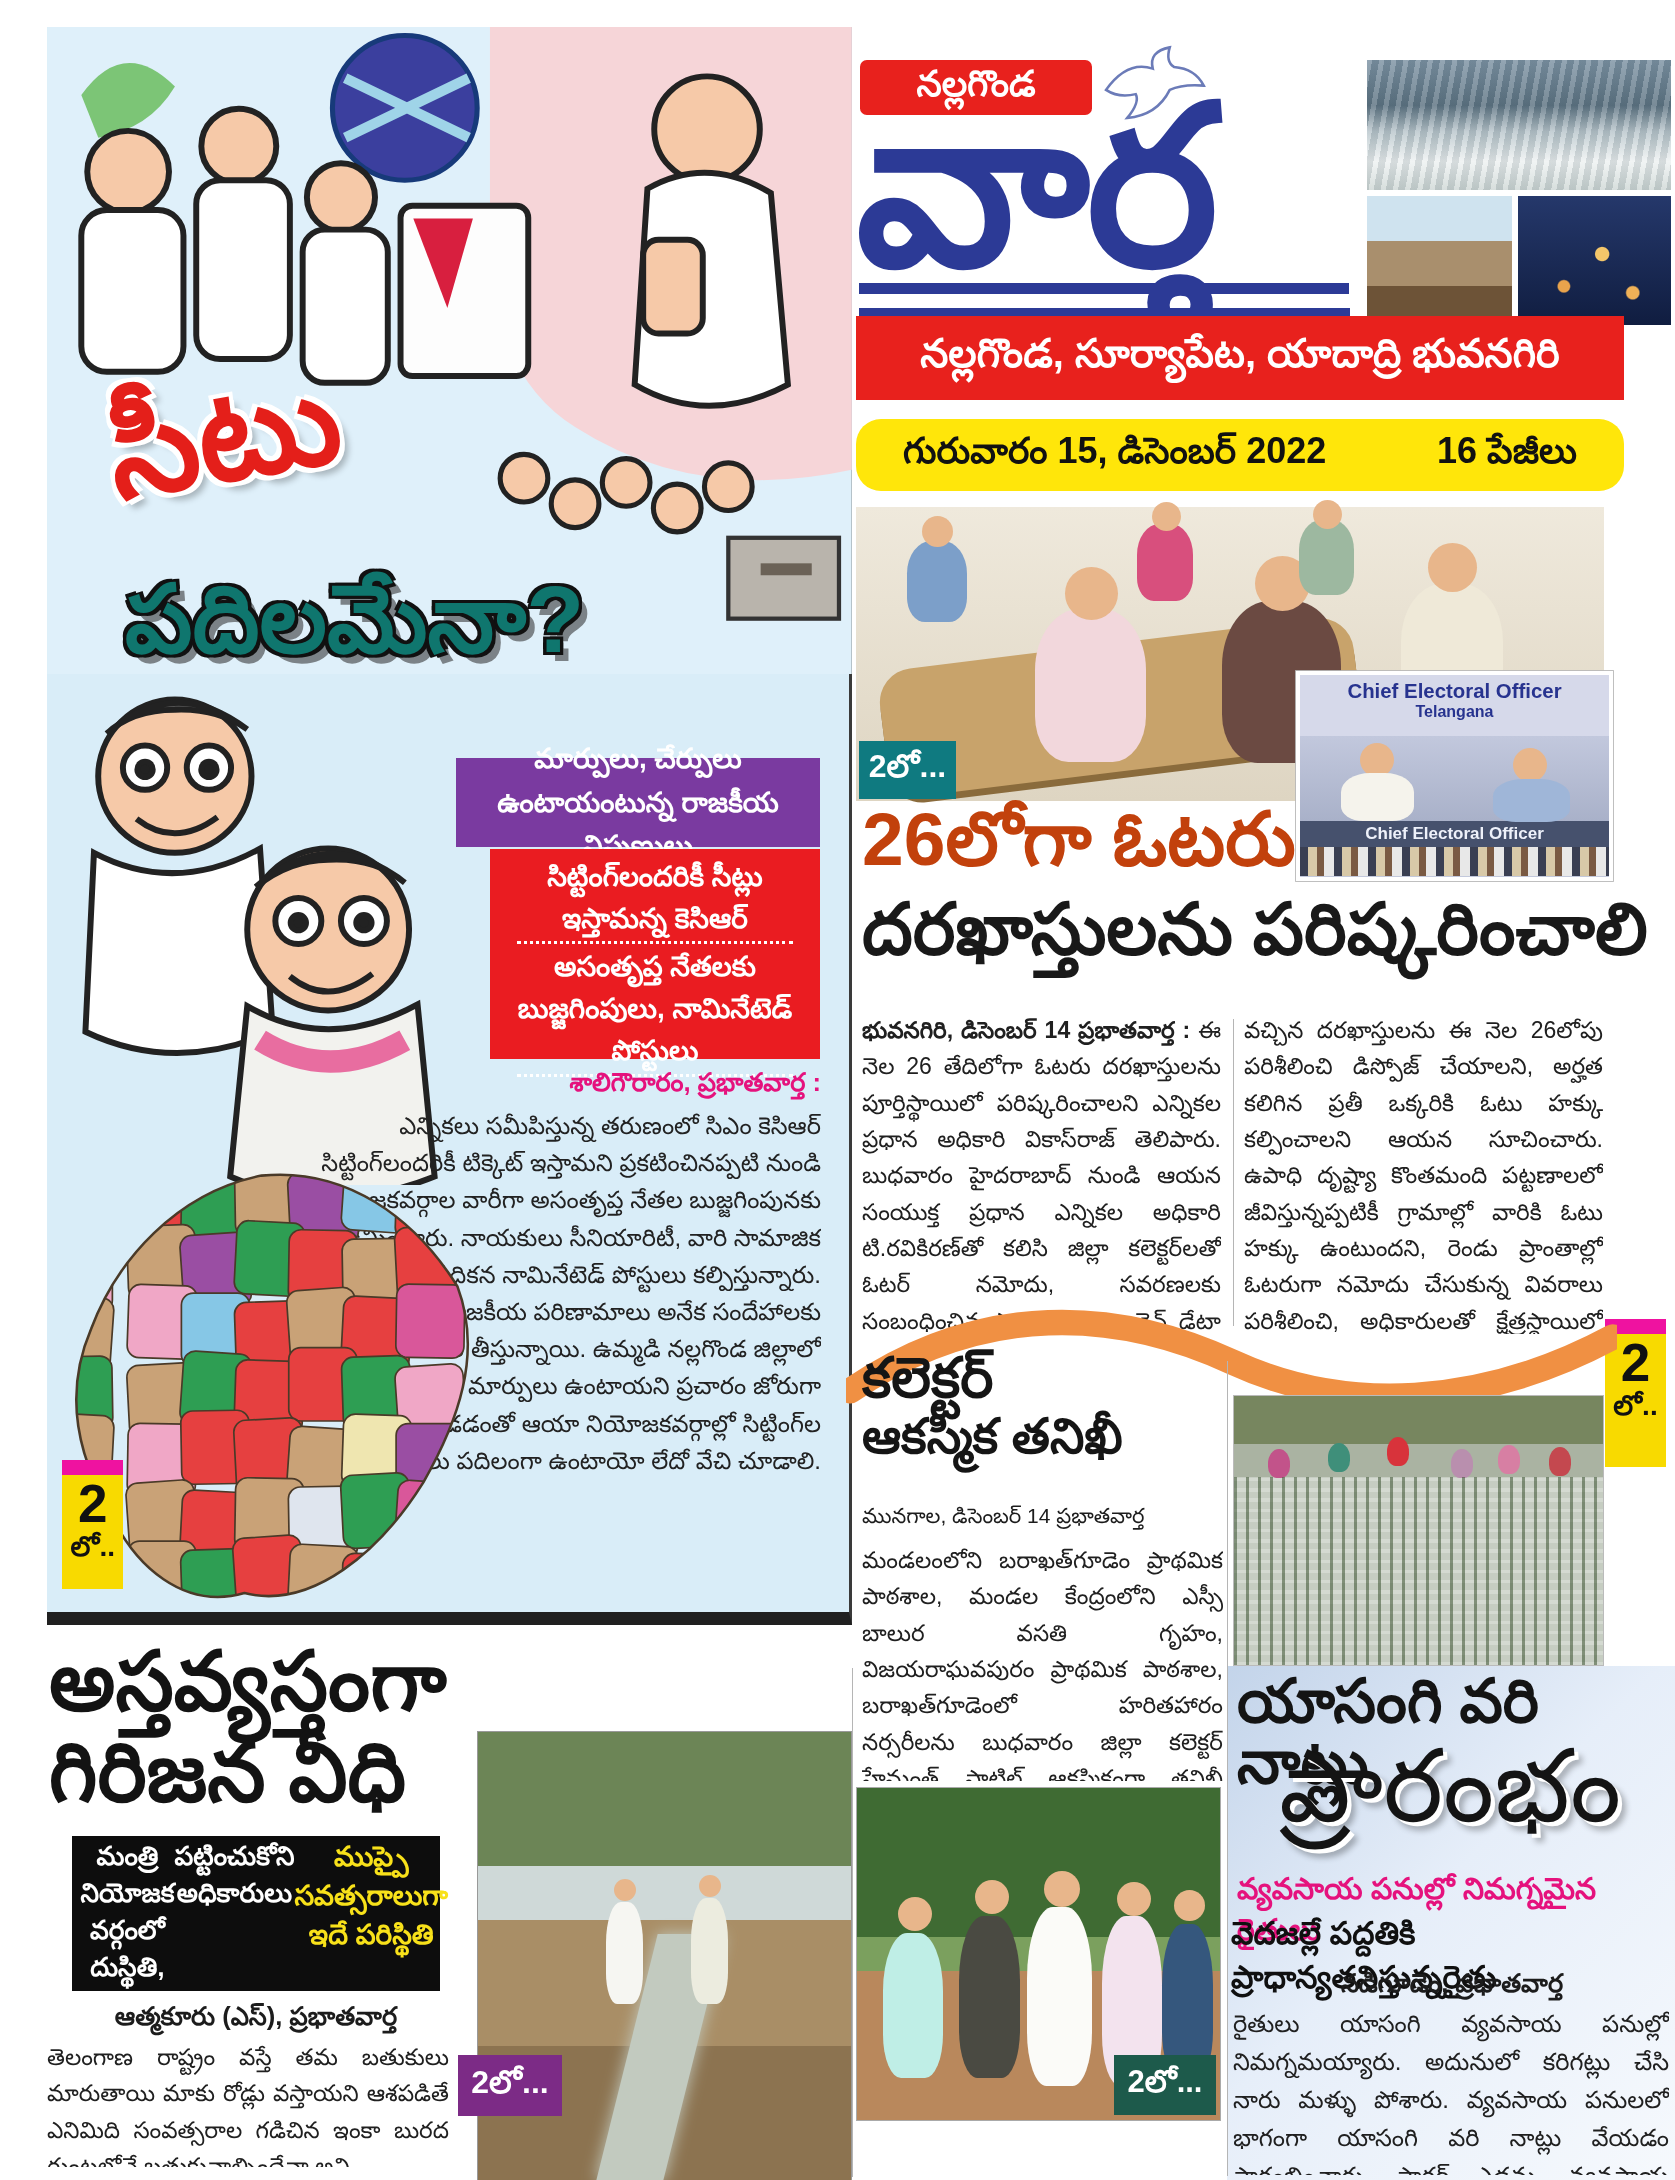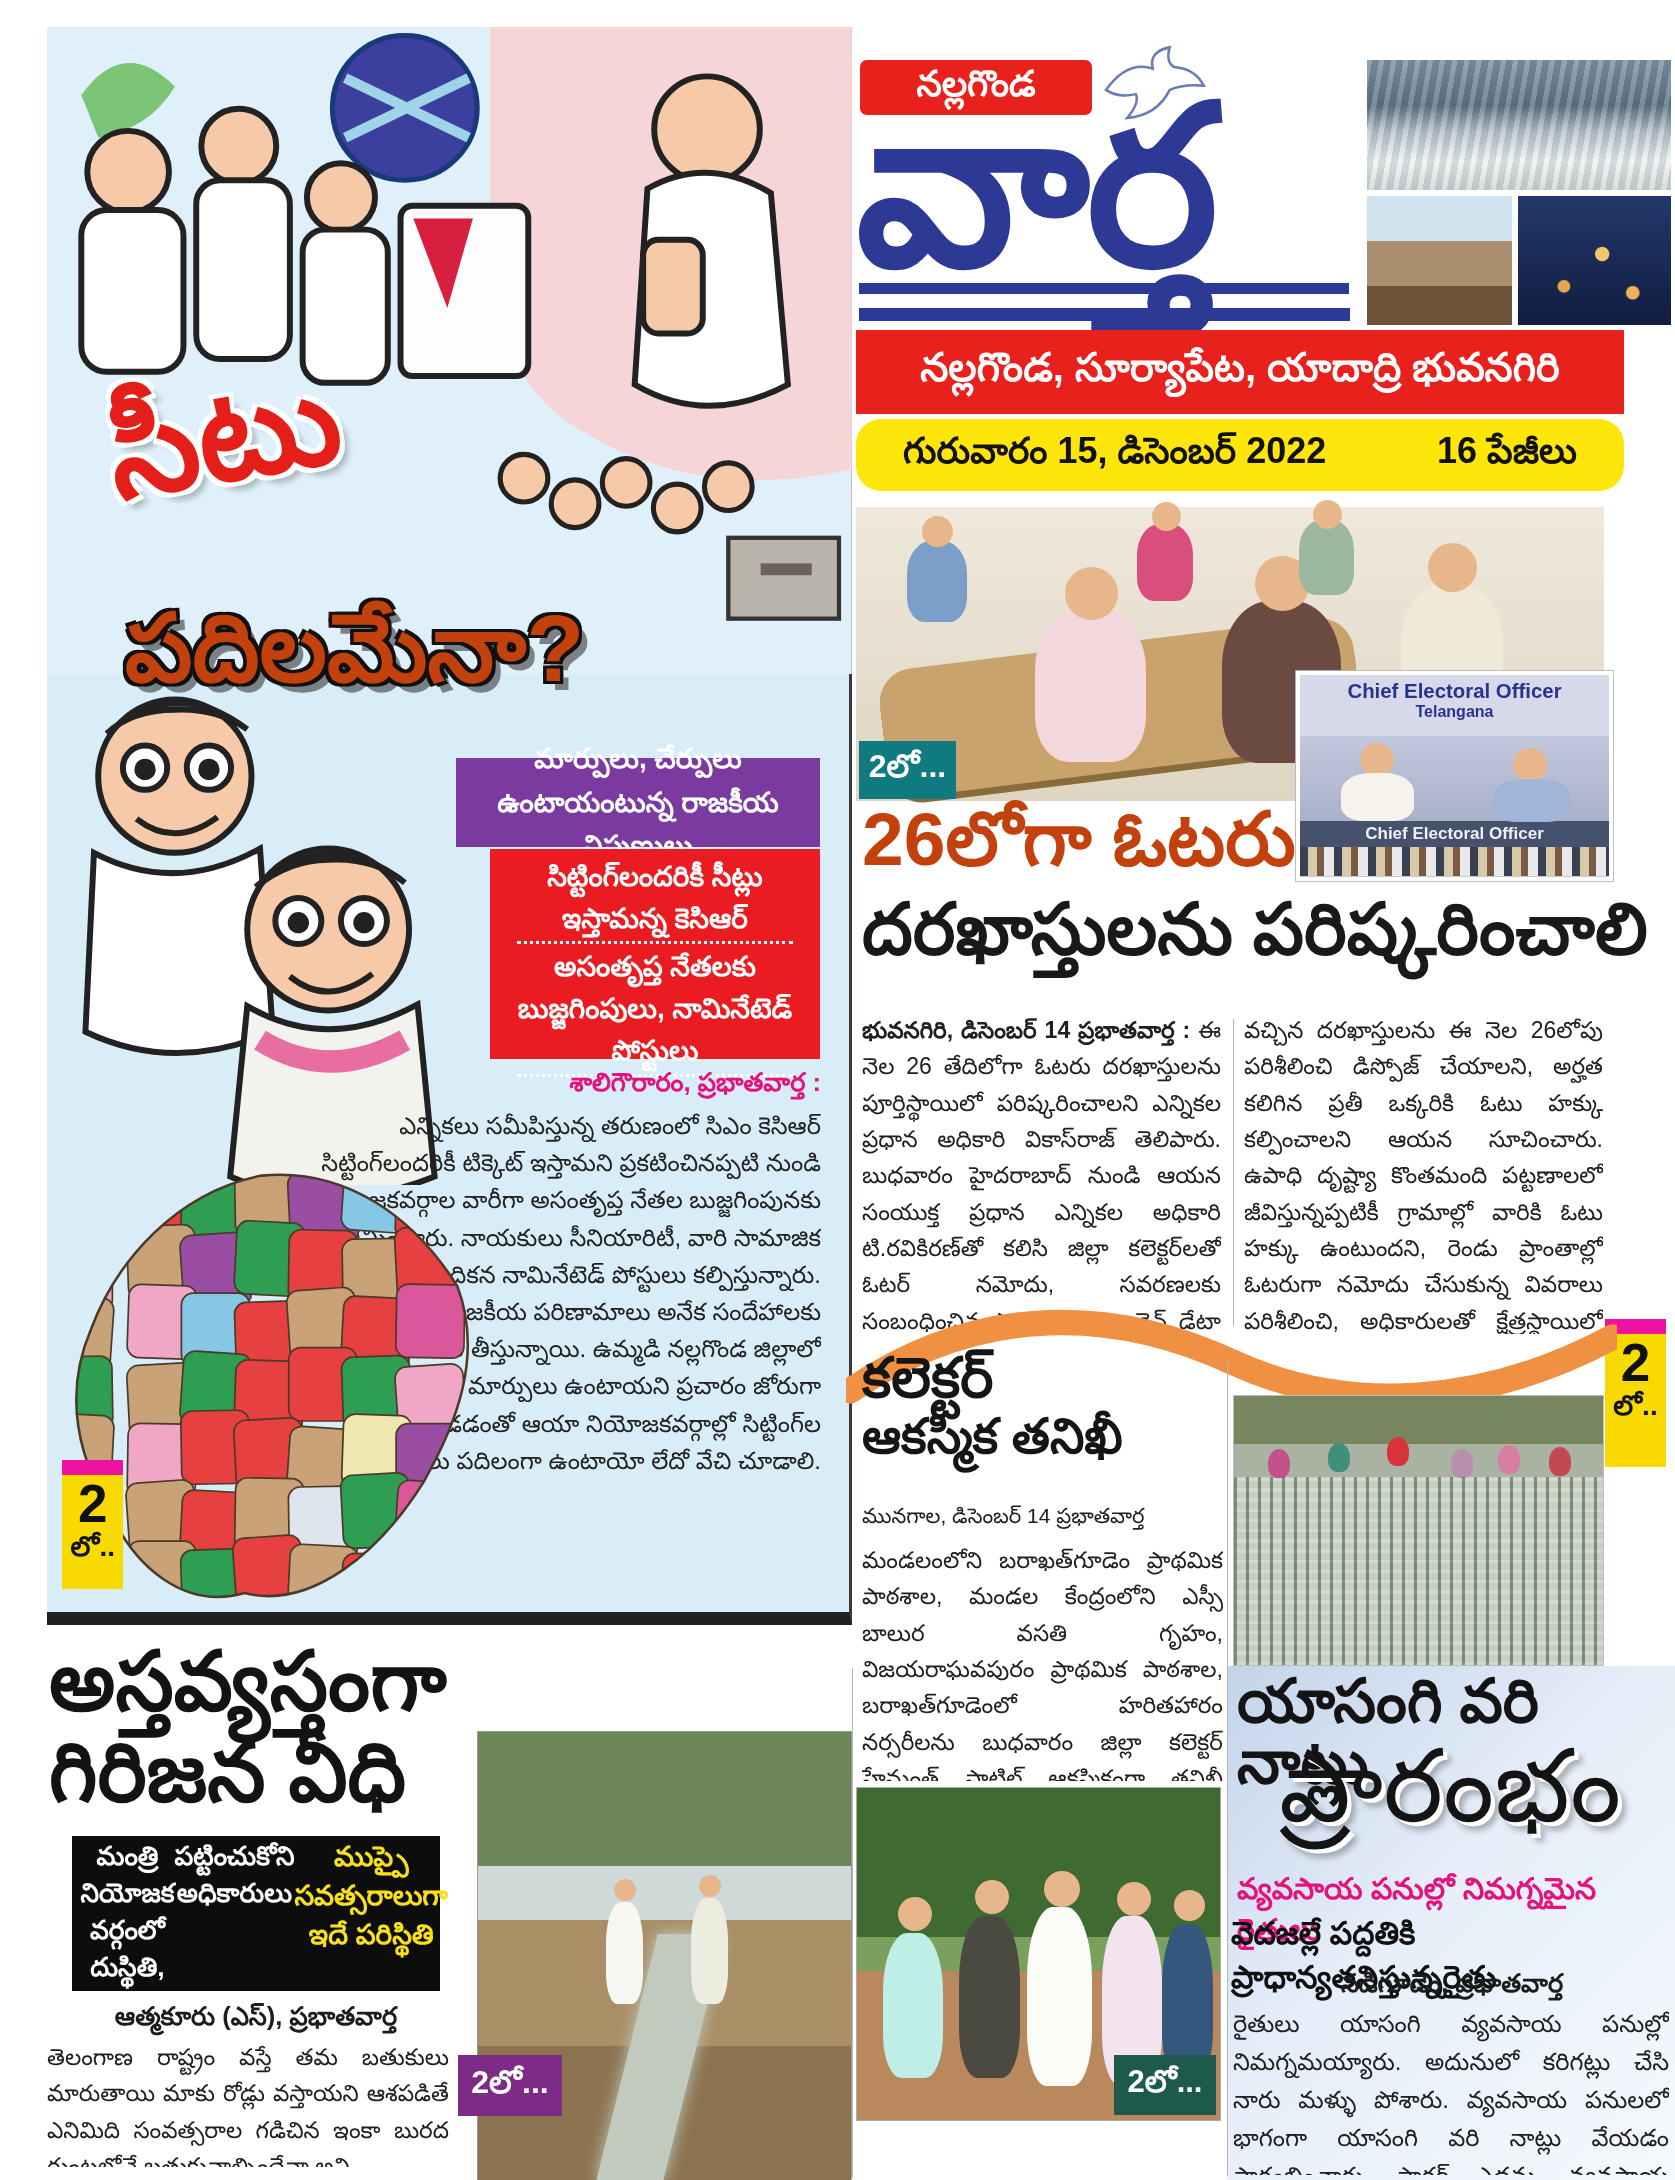--- a/index.html
+++ b/index.html
@@ -7,21 +7,21 @@
         font-family:"Liberation Sans",sans-serif;color:#1c1c1c;}
   .abs{position:absolute;}
   
   #left-panel{left:47px;top:27px;width:805px;height:1598px;background:#d9edf8;
               border-right:3.4px solid #3a3a3a;border-bottom:13.6px solid #202020;box-sizing:border-box;}
   #cartoon-top{left:0;top:0;}
   #cartoon-men{left:0;top:647px;}
   #seat-title{left:51px;top:366px;font-size:128px;font-weight:800;color:#e41f1a;
       transform:rotate(-10deg);transform-origin:left top;line-height:1;
       text-shadow:-4.3px -4.3px 0 #fff,4.3px -4.3px 0 #fff,-4.3px 4.3px 0 #fff,4.3px 4.3px 0 #fff,6.8px 8.5px 6.8px rgba(0,0,0,.25);}
-  #seat-title2{left:78px;top:574px;font-size:95px;font-weight:800;color:#c2410c;line-height:1;
+  #seat-title2{left:78px;top:545px;font-size:95px;font-weight:800;color:#0f766e;line-height:1;
       text-shadow:-3.4px -3.4px 0 #111,3.4px -3.4px 0 #111,-3.4px 3.4px 0 #111,3.4px 3.4px 0 #111,8.5px 8.5px 0 rgba(40,40,40,.55);}
   #purple-box{left:409px;top:731px;width:364px;height:89px;background:#7a3aa0;color:#fff;
       font-size:28px;font-weight:700;text-align:center;display:flex;align-items:center;justify-content:center;
       line-height:1.55;padding:3.4px 8.5px;box-sizing:border-box;}
   #red-box{left:443px;top:822px;width:330px;height:210px;background:#ea1c21;color:#fff;
       font-size:28px;font-weight:700;text-align:center;display:flex;flex-direction:column;
       justify-content:space-evenly;line-height:1.5;padding:6.8px 12px;box-sizing:border-box;}
   .dotline{border-top:3.4px dotted #ffffff;width:90%;margin:1.7px auto;}
   #cartoon-dateline{left:290px;top:1041px;width:484px;text-align:right;font-size:25.6px;font-weight:700;}
   .mag{color:#e5127d;}
@@ -34,21 +34,21 @@
   .ybadge .n{font-size:53px;font-weight:800;color:#111;line-height:1.1;}
   .ybadge .s{font-size:28px;font-weight:700;color:#111;line-height:1;}
   #badge-left{left:15.3px;top:1433px;height:129px;}
   
   #edition-box{left:860px;top:60px;width:232px;height:55px;background:#e8211d;border-radius:6.8px;
       color:#fff;font-size:36px;font-weight:700;display:flex;align-items:center;justify-content:center;}
   #paper-title{left:856px;top:75px;font-size:223px;font-weight:800;color:#2c3a96;line-height:1;letter-spacing:-3.4px;}
   .blue-bar{background:#2c3a96;}
   #bar1{left:859px;top:283px;width:490px;height:11px;}
   #bar2{left:859px;top:308px;width:491px;height:12.8px;}
-  #region-bar{left:856px;top:330px;width:768px;height:84px;background:#e8211d;color:#fff;
+  #region-bar{left:856px;top:316px;width:768px;height:84px;background:#e8211d;color:#fff;
       font-size:40px;font-weight:800;display:flex;align-items:center;justify-content:center;}
   #date-bar{left:856px;top:419px;width:768px;height:72px;background:#ffe60a;color:#111;
       display:flex;align-items:center;justify-content:space-between;padding:0 47px;box-sizing:border-box;
       font-size:36px;font-weight:800;border-radius:25px;}
   .ph{background:#9aa7b0;}
   #dam-photo{left:1367px;top:60px;width:304px;height:130px;
       background:linear-gradient(180deg,#7d93a4 0%,#5d7382 35%,#b9c6cc 55%,#eef2f2 78%,#cfd8d6 100%);}
   #dam-photo:before{content:"";position:absolute;inset:0;
       background:repeating-linear-gradient(100deg,rgba(255,255,255,.35) 0 5.1px,rgba(40,60,70,.25) 5.1px 12px);opacity:.5;}
   #temple-photo{left:1367px;top:196px;width:145px;height:129px;

